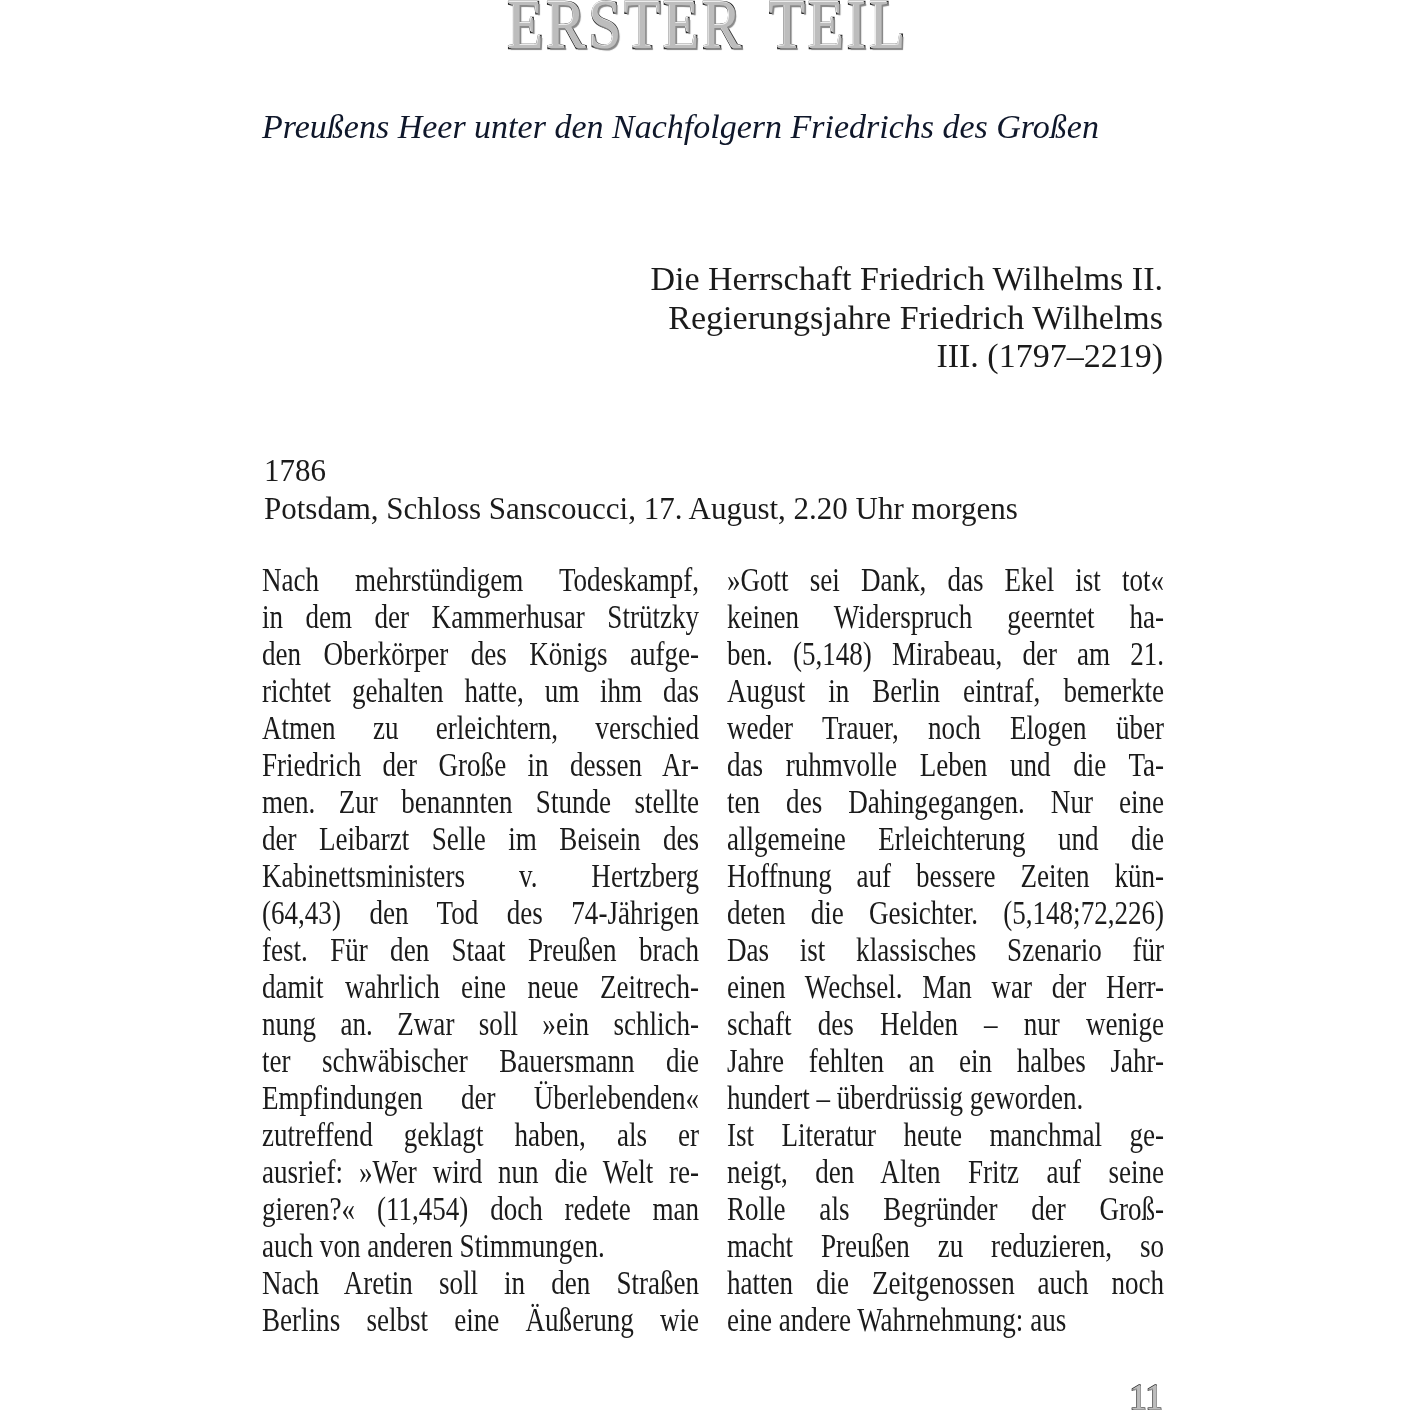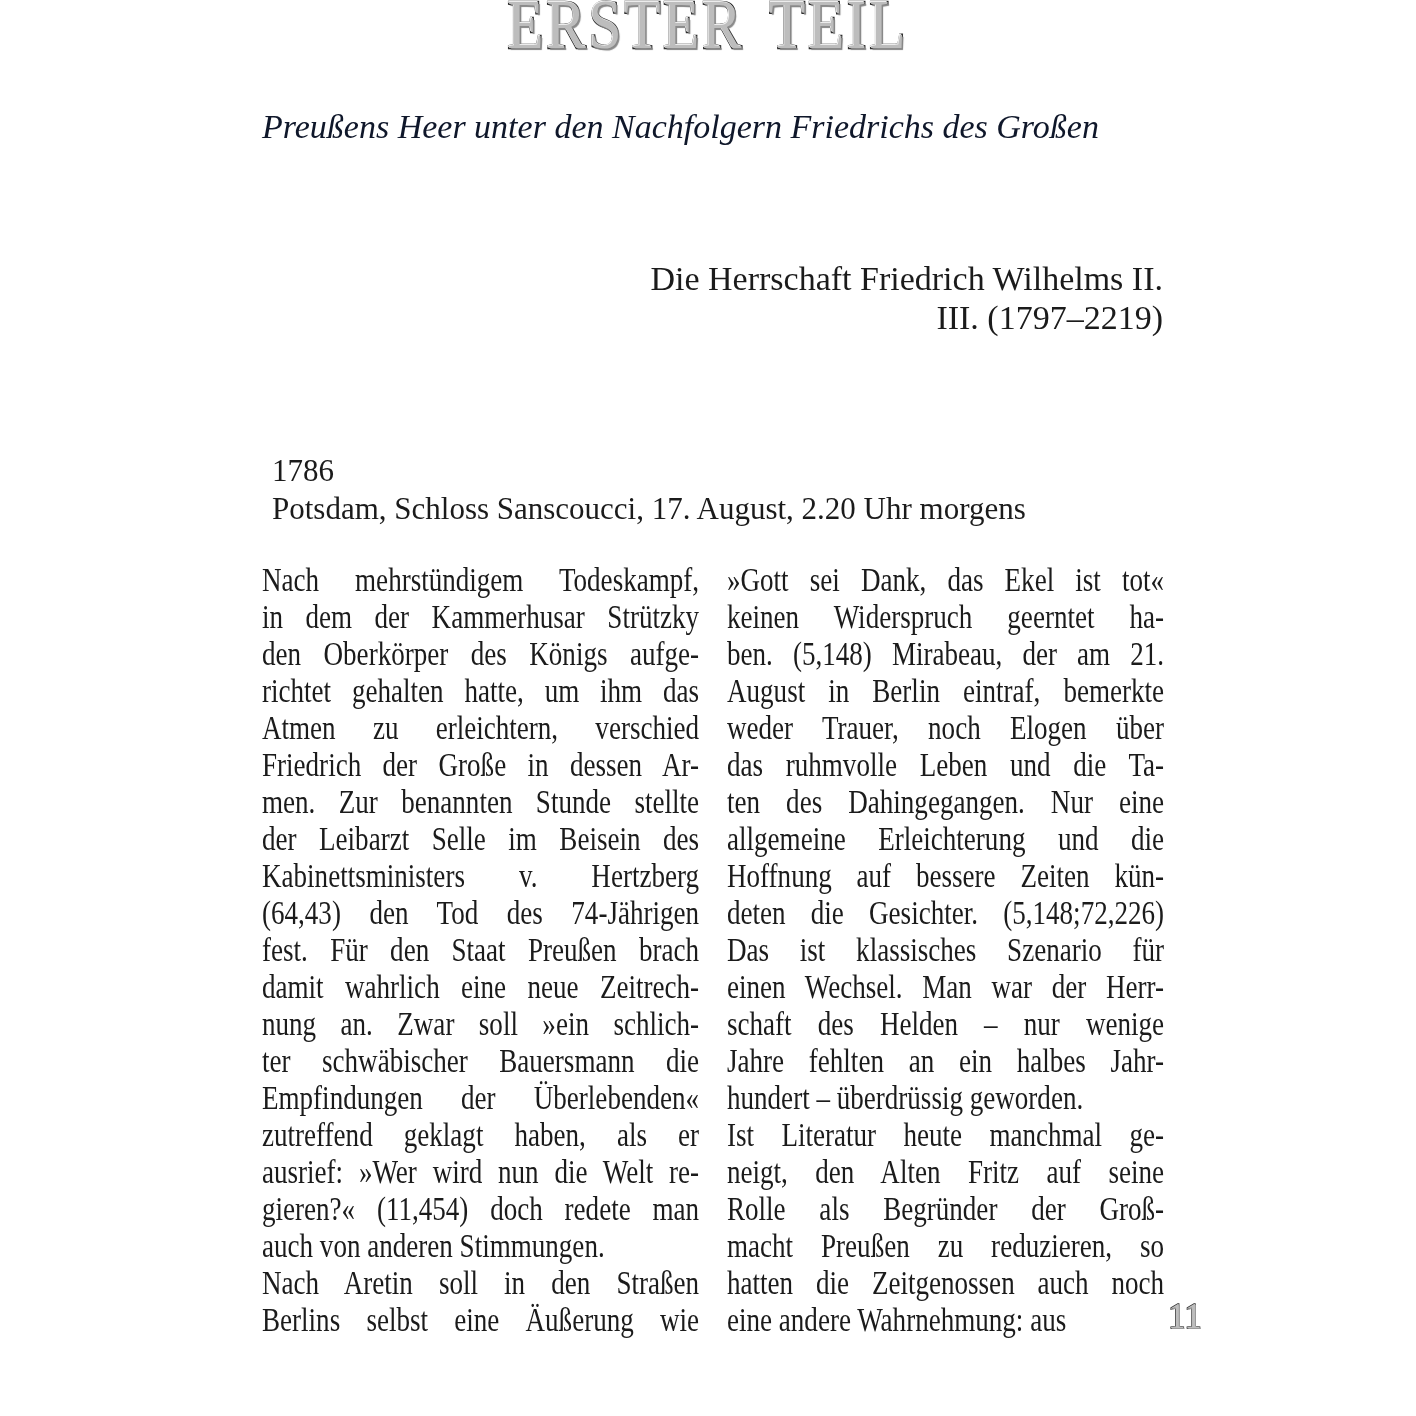--- a/index.html
+++ b/index.html
@@ -60,21 +60,21 @@
     position: absolute;
     left: 262px; top: 260px;
     width: 901px;
     font-size: 34px;
     line-height: 38.5px;
   }
   .heading-line { text-align: right; white-space: nowrap; }
 
   .dateline {
     position: absolute;
-    left: 272px; top: 452px;
+    left: 264px; top: 452px;
     width: 901px;
     font-size: 31px;
     line-height: 38px;
   }
 
   .column {
     position: absolute;
     top: 562px;
     width: 533px;
     font-size: 33px;
@@ -87,40 +87,41 @@
 
   .body-line {
     text-align: justify;
     text-align-last: justify;
     white-space: normal;
   }
   .body-line.no-justify { text-align-last: left; }
 
   .page-number {
     position: absolute;
-    left: 1124px; top: 1299px;
+    left: 1124px; top: 1380px;
     width: 44px;
+    text-align: center;
     font-size: 35px;
     line-height: 35px;
-    margin-left: 44px;
   }
 </style>
 </head>
 <body>
 
 <div class="page" style="--bg: #ffffff; --text: #1b1b1b; --metal: #bdbdbd; --outline: #2e2e2e;">
 
   <h1 class="title metal"><span class="condense">ERSTER TEIL</span></h1>
 
   <div class="subtitle">
       <div class="subtitle-line">Preußens Heer unter den Nachfolgern Friedrichs des Großen</div>
     </div>
 
   <div class="heading">
       <div class="heading-line">Die Herrschaft Friedrich Wilhelms II.</div>
+      <div class="heading-line">Regierungsjahre Friedrich Wilhelms</div>
       <div class="heading-line">III. (1797–2219)</div>
     </div>
 
   <div class="dateline">
     <div class="date-year">1786</div>
     <div class="date-place">Potsdam, Schloss Sanscoucci, 17. August, 2.20 Uhr morgens</div>
   </div>
 
   <div class="column left">
       <div class="body-line">Nach mehrstündigem Todeskampf,</div>

